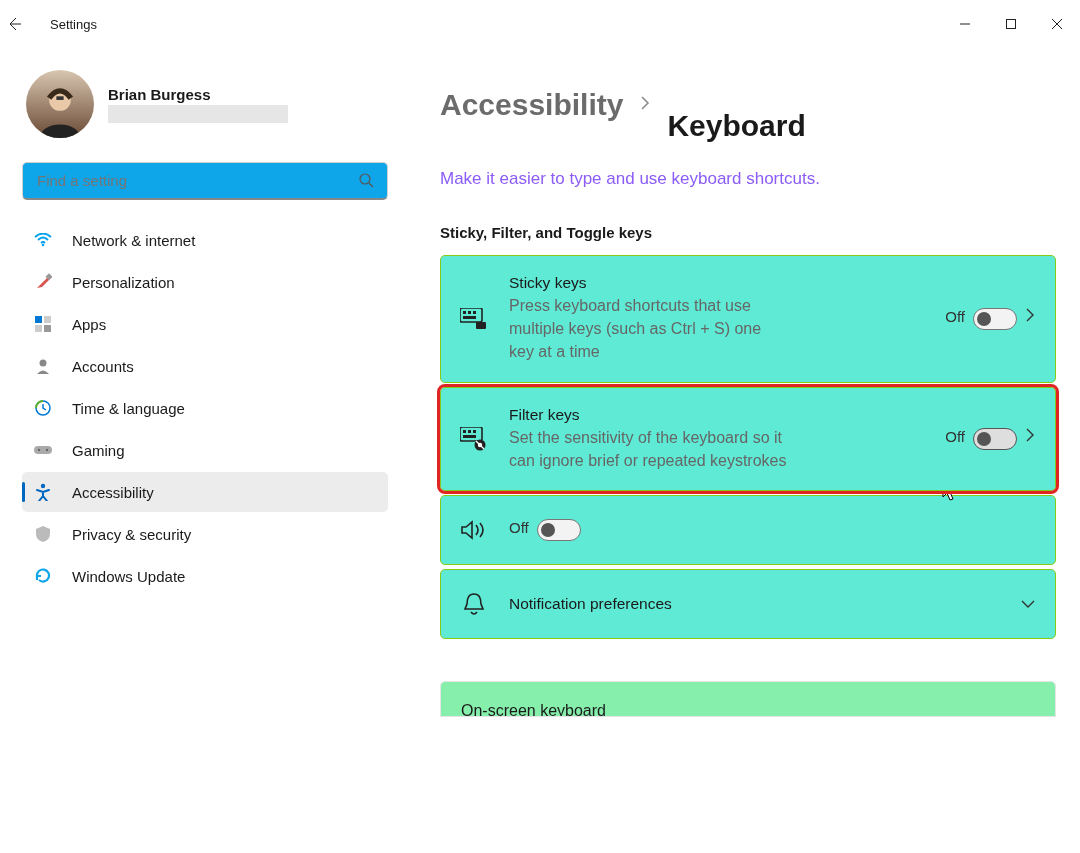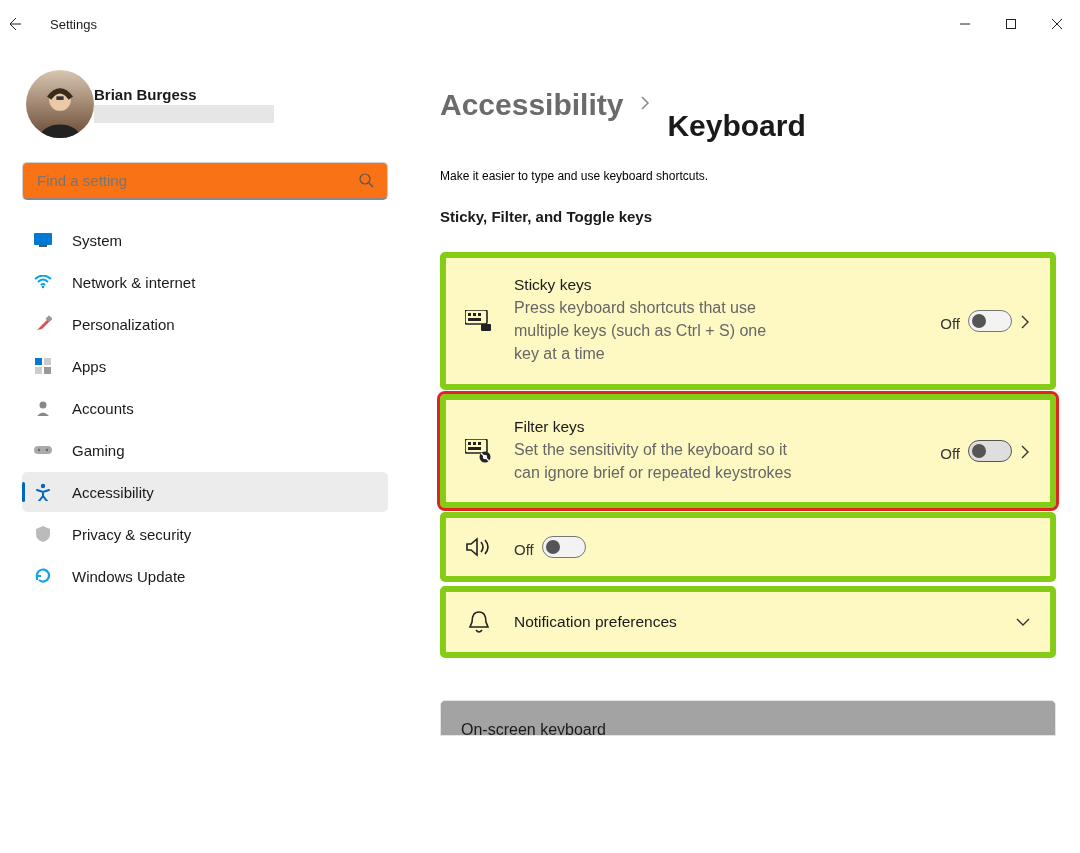--- a/index.html
+++ b/index.html
@@ -23,67 +23,67 @@
 .titlebar .back { width: 28px; height: 28px; display:flex;align-items:center;justify-content:center;}
 .titlebar .title { margin-left: 22px; font-size: 13px; }
 .win-controls { margin-left: auto; display: flex; }
 .win-controls div { width: 46px; height: 32px; display:flex;align-items:center;justify-content:center;}
 
 
 .layout { display: flex; padding: 14px 0 0 22px; height: calc(100% - 48px); }
 
 
 .sidebar { width: 390px; flex-shrink: 0; padding-right: 24px;}
-.profile { display:flex; align-items:center; gap: 0; padding: 8px 4px 24px 4px; }
+.profile { display:flex; align-items:center; gap: 14px; padding: 8px 4px 24px 4px; }
 .avatar { width: 68px; height: 68px; border-radius: 50%; background: linear-gradient(#d8c6b0,#6a4a36); display:flex;align-items:flex-end;justify-content:center;overflow:hidden;}
 .avatar svg{width:58px;height:58px;}
 .profile-name { font-weight: 600; font-size: 15px; }
 .profile-email { width: 180px; height: 18px; background: #e6e6e6; margin-top:2px;}
 .search { position: relative; margin: 0 0 18px 0; }
 .search input {
   width: 100%; height: 38px; border: 1px solid #d0d0d0; border-bottom: 2px solid #888;
-  border-radius: 5px; padding: 0 40px 0 14px; font-size: 15px; background:#f97316;
+  border-radius: 5px; padding: 0 40px 0 14px; font-size: 15px; background:#0ea5e9;
 }
 .search .icon { position:absolute; right:14px; top:10px; }
 
 .nav { display:flex; flex-direction:column; gap:2px; padding-top: 2px;}
 .nav-item { display:flex; align-items:center; gap:20px; height:40px; padding:0 12px; border-radius:5px; cursor:pointer; position:relative;}
 .nav-item.active { background:#ececec; }
 .nav-item.active::before { content:""; position:absolute; left:0; top:10px; bottom:10px; width:3px; background:#0067c0; border-radius:3px;}
 .nav-icon { width:18px; height:18px; display:flex;align-items:center;justify-content:center;}
 .nav-label { font-size:15px; }
 
 
 .content { flex:1; padding: 0 24px 0 28px; overflow: hidden;}
 .breadcrumb { display:flex; align-items:center; gap:16px; margin-top:4px; margin-bottom: 26px;}
 .breadcrumb .bc1 { font-size:30px; font-weight:600; color:#6b6b6b;}
 .breadcrumb .sep { color:#888; }
 .breadcrumb .bc2 { font-size:30px; font-weight:600;margin-top:43px; }
-.subtitle { font-size:12px; color:#000000; margin-bottom: 25px;}
-.section-title { font-size:15px; font-weight:600; margin-bottom: 27px;}
+.subtitle { font-size:17px; color:#8b5cf6; margin-bottom: 35px;}
+.section-title { font-size:15px; font-weight:600; margin-bottom: 14px;}
 
 .cards { display:flex; flex-direction:column; gap:4px;}
-.card { border:6px solid #84cc16; border-radius:5px; background:#fef9c3; display:flex; align-items:center; padding:18px 20px 18px 18px; gap:20px; min-height: 70px;}
+.card { border:1px solid #84cc16; border-radius:5px; background:#5eead4; display:flex; align-items:center; padding:18px 20px 18px 18px; gap:20px; min-height: 70px;}
 .card-highlight { outline: 3px solid #e02424; outline-offset: 0; position:relative; z-index: 2;}
 .card-icon { width:30px; display:flex; align-items:center; justify-content:center; flex-shrink:0;}
 .card-body { flex:1; }
 .card-title { font-size:15.5px; }
 .card-desc { font-size:16px; color:#666; margin-top:2px; max-width: 280px; line-height:1.45;}
-.card-right { display:flex; align-items:flex-end; gap:8px;}
+.card-right { display:flex; align-items:flex-start; gap:8px;}
 .toggle-label { font-size:15px; color:#333;}
 .toggle { width:44px; height:22px; border-radius:11px; border:1px solid #777; background:#f3f3f3; position:relative; cursor:pointer;}
 .toggle.dark { background:#dedede; border-color:#555;}
 .toggle-knob { position:absolute; left:3px; top:3px; width:14px; height:14px; border-radius:50%; background:#555;}
 .chev { color:#333; }
 
 .cursor { position:absolute; left:942px; top:480px; pointer-events:none;}
 
 .section2 { margin-top: 42px; }
 .section2 .section-title { margin-bottom: 14px; }
-.card-cut { border:1px solid #e5e5e5; border-top-left-radius:5px; border-top-right-radius:5px; background:#a3a3a3; padding: 20px 20px 0 20px; height: 36px; overflow:hidden; font-size:16px;}
+.card-cut { border:1px solid #e5e5e5; border-top-left-radius:5px; border-top-right-radius:5px; background:#86efac; padding: 20px 20px 0 20px; height: 36px; overflow:hidden; font-size:16px;}
 </style>
 </head>
 <body>
 
 <div class="titlebar">
   <div class="back">
     <svg width="16" height="16" viewBox="0 0 16 16">
         <path d="M10 2 L4 8 L10 14" stroke="#222" stroke-width="1" fill="none"></path>
         <path d="M4 8 H15" stroke="#222" stroke-width="1"></path>
       </svg>
@@ -132,30 +132,20 @@
         <svg width="16" height="16" viewBox="0 0 16 16">
             <circle cx="7" cy="7" r="5" stroke="#555" stroke-width="1.2" fill="none"></circle>
             <line x1="11" y1="11" x2="15" y2="15" stroke="#555" stroke-width="1.2"></line>
           </svg>
       </span>
     </div>
 
     <div class="nav">
       <div class="nav-item">
         <span class="nav-icon">
-            <svg width="18" height="14">
-              <rect x="0" y="0" width="18" height="12" rx="1" fill="#0078d4"></rect>
-              <rect x="0" y="0" width="18" height="12" rx="1" fill="none" stroke="#333" stroke-width="0"></rect>
-              <rect x="5" y="12" width="8" height="2" fill="#555"></rect>
-            </svg>
-          </span>
-        <span class="nav-label">System</span>
-      </div>
-      <div class="nav-item">
-        <span class="nav-icon">
             <svg width="18" height="14" viewBox="0 0 18 14">
               <path d="M1 4 Q9 -3 17 4 M4 7 Q9 2 14 7 M7 10 Q9 8 11 10" stroke="#00a2ed" stroke-width="1.8" fill="none"></path>
               <circle cx="9" cy="12" r="1.3" fill="#00a2ed"></circle>
             </svg>
           </span>
         <span class="nav-label">Network &amp; internet</span>
       </div>
       <div class="nav-item">
         <span class="nav-icon">
             <svg width="18" height="18" viewBox="0 0 18 18">
@@ -177,20 +167,30 @@
         <span class="nav-label">Apps</span>
       </div>
       <div class="nav-item">
         <span class="nav-icon">
             <svg width="16" height="16" viewBox="0 0 16 16">
               <circle cx="8" cy="5" r="3.5" fill="#888"></circle>
               <path d="M2 16 Q8 9 14 16 Z" fill="#888"></path>
             </svg>
           </span>
         <span class="nav-label">Accounts</span>
+      </div>
+      <div class="nav-item">
+        <span class="nav-icon">
+            <svg width="16" height="16" viewBox="0 0 16 16">
+              <circle cx="8" cy="8" r="7" fill="#fff" stroke="#0078d4" stroke-width="1.5"></circle>
+              <path d="M8 4 V8 L11 10" stroke="#0078d4" stroke-width="1.5" fill="none"></path>
+              <path d="M1 8 A7 7 0 0 1 8 1" stroke="#5fb030" stroke-width="2" fill="none"></path>
+            </svg>
+          </span>
+        <span class="nav-label">Time &amp; language</span>
       </div>
       <div class="nav-item">
         <span class="nav-icon">
             <svg width="18" height="12" viewBox="0 0 18 12">
               <rect x="0" y="2" width="18" height="8" rx="4" fill="#aaa"></rect>
               <circle cx="5" cy="6" r="1.2" fill="#666"></circle>
               <circle cx="13" cy="6" r="1.2" fill="#666"></circle>
             </svg>
           </span>
         <span class="nav-label">Gaming</span>

